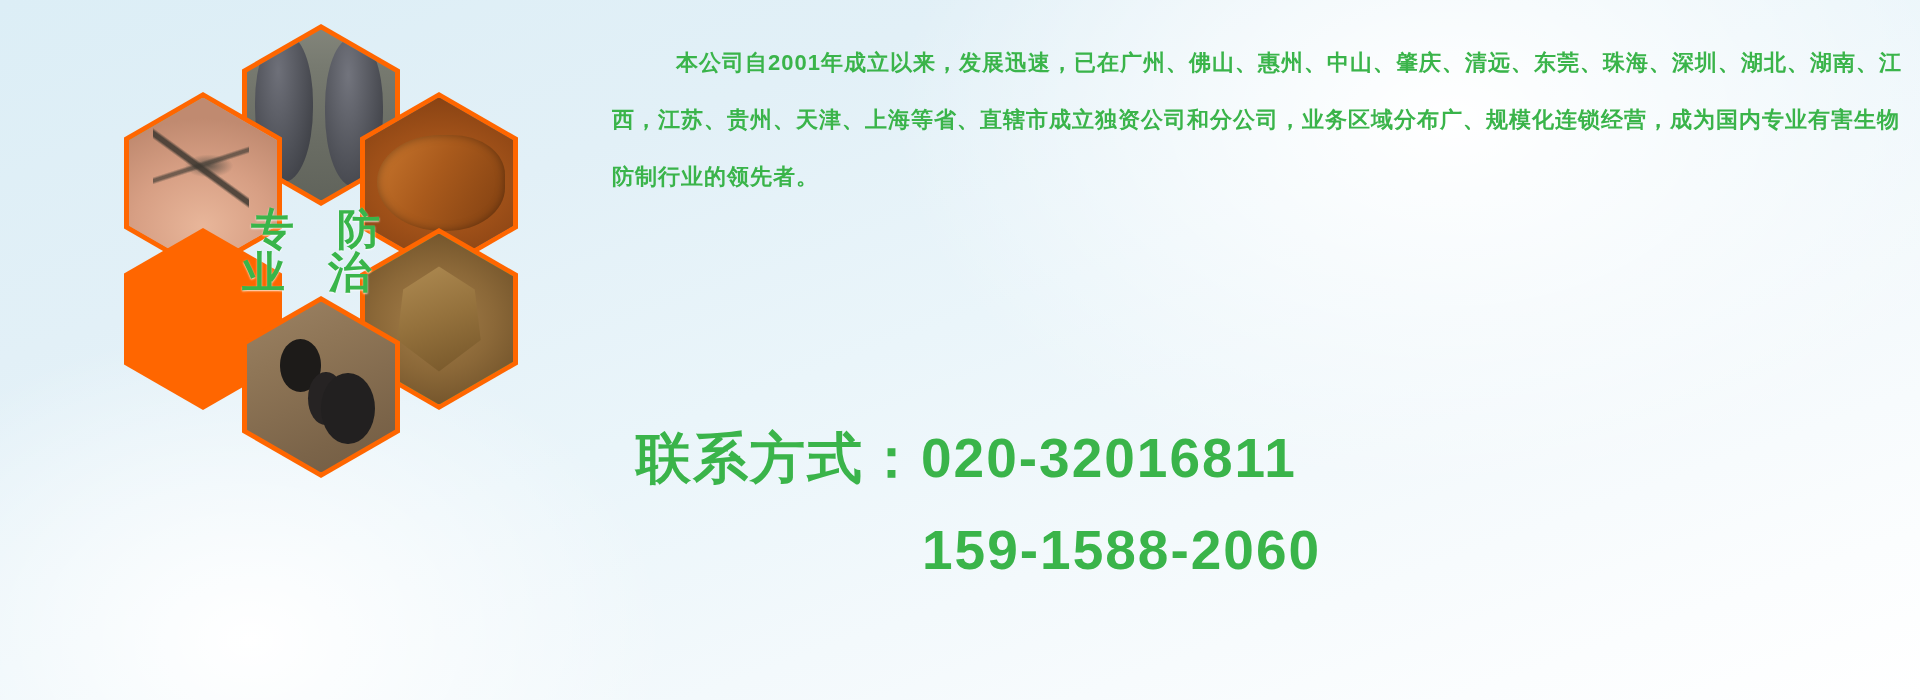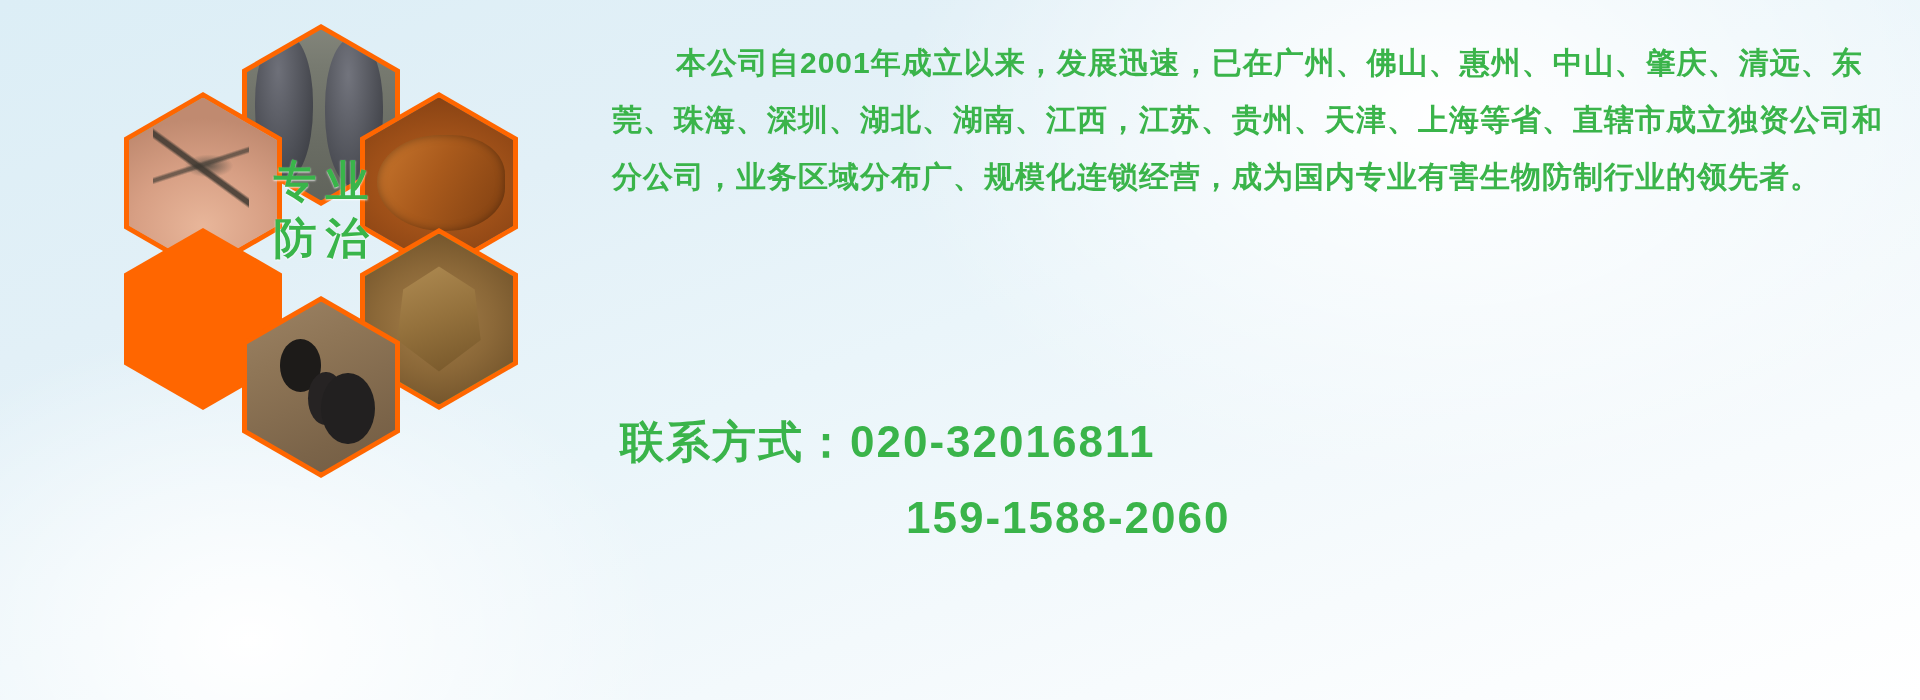--- a/index.html
+++ b/index.html
@@ -31,21 +31,21 @@
 
   
   .h-rats  {left:150px; top:16px;}
   .h-roach {left:268px; top:84px;}
   .h-mosq  {left:32px;  top:84px;}
   .h-flies {left:32px;  top:220px;}
   .h-bug   {left:268px; top:220px;}
   .h-ant   {left:150px; top:288px;}
   #brand{
     position:absolute;left:150px;top:152px;width:158px;height:182px;
-    display:flex;flex-direction:column;align-items:center;justify-content:flex-start;
+    display:flex;flex-direction:row;align-items:center;justify-content:flex-start;
     gap:14px;
   }
   #brand span{
     color:#39b54a;font-size:43px;font-weight:bold;letter-spacing:9px;
     text-indent:9px;line-height:1;
     text-shadow:0 1px 2px rgba(255,255,255,.85);
   }
 
   
   .art.mosq{
@@ -115,27 +115,27 @@
   }
   .art.bug::after{
     content:"";position:absolute;left:26%;top:28%;width:48%;height:44%;
     clip-path:polygon(50% 0%,86% 22%,92% 70%,50% 100%,8% 70%,14% 22%);
     background:linear-gradient(160deg,#b08c53 0%,#94713c 50%,#735428 100%);
   }
 
   
   #copy{position:absolute;left:612px;top:34px;width:1292px;}
   #about{
-    color:#3ab44a;font-weight:bold;font-size:30px;line-height:57px;
+    color:#3ab44a;font-weight:bold;font-size:22px;line-height:57px;
     letter-spacing:1px;text-indent:64px;margin:0;
   }
   #contact{position:absolute;left:620px;top:404px;width:1290px;}
   #phone-main,#phone-alt{
-    color:#3ab44a;font-weight:bold;font-size:44px;line-height:76px;
-    letter-spacing:2px;margin:0;white-space:nowrap;
+    color:#3ab44a;font-weight:bold;font-size:55px;line-height:76px;
+    letter-spacing:2px;margin:16px;white-space:nowrap;
   }
   #phone-alt{text-indent:286px;}
 </style>
 </head>
 <body>
 
 <div id="banner">
 
   <div id="collage">
 

